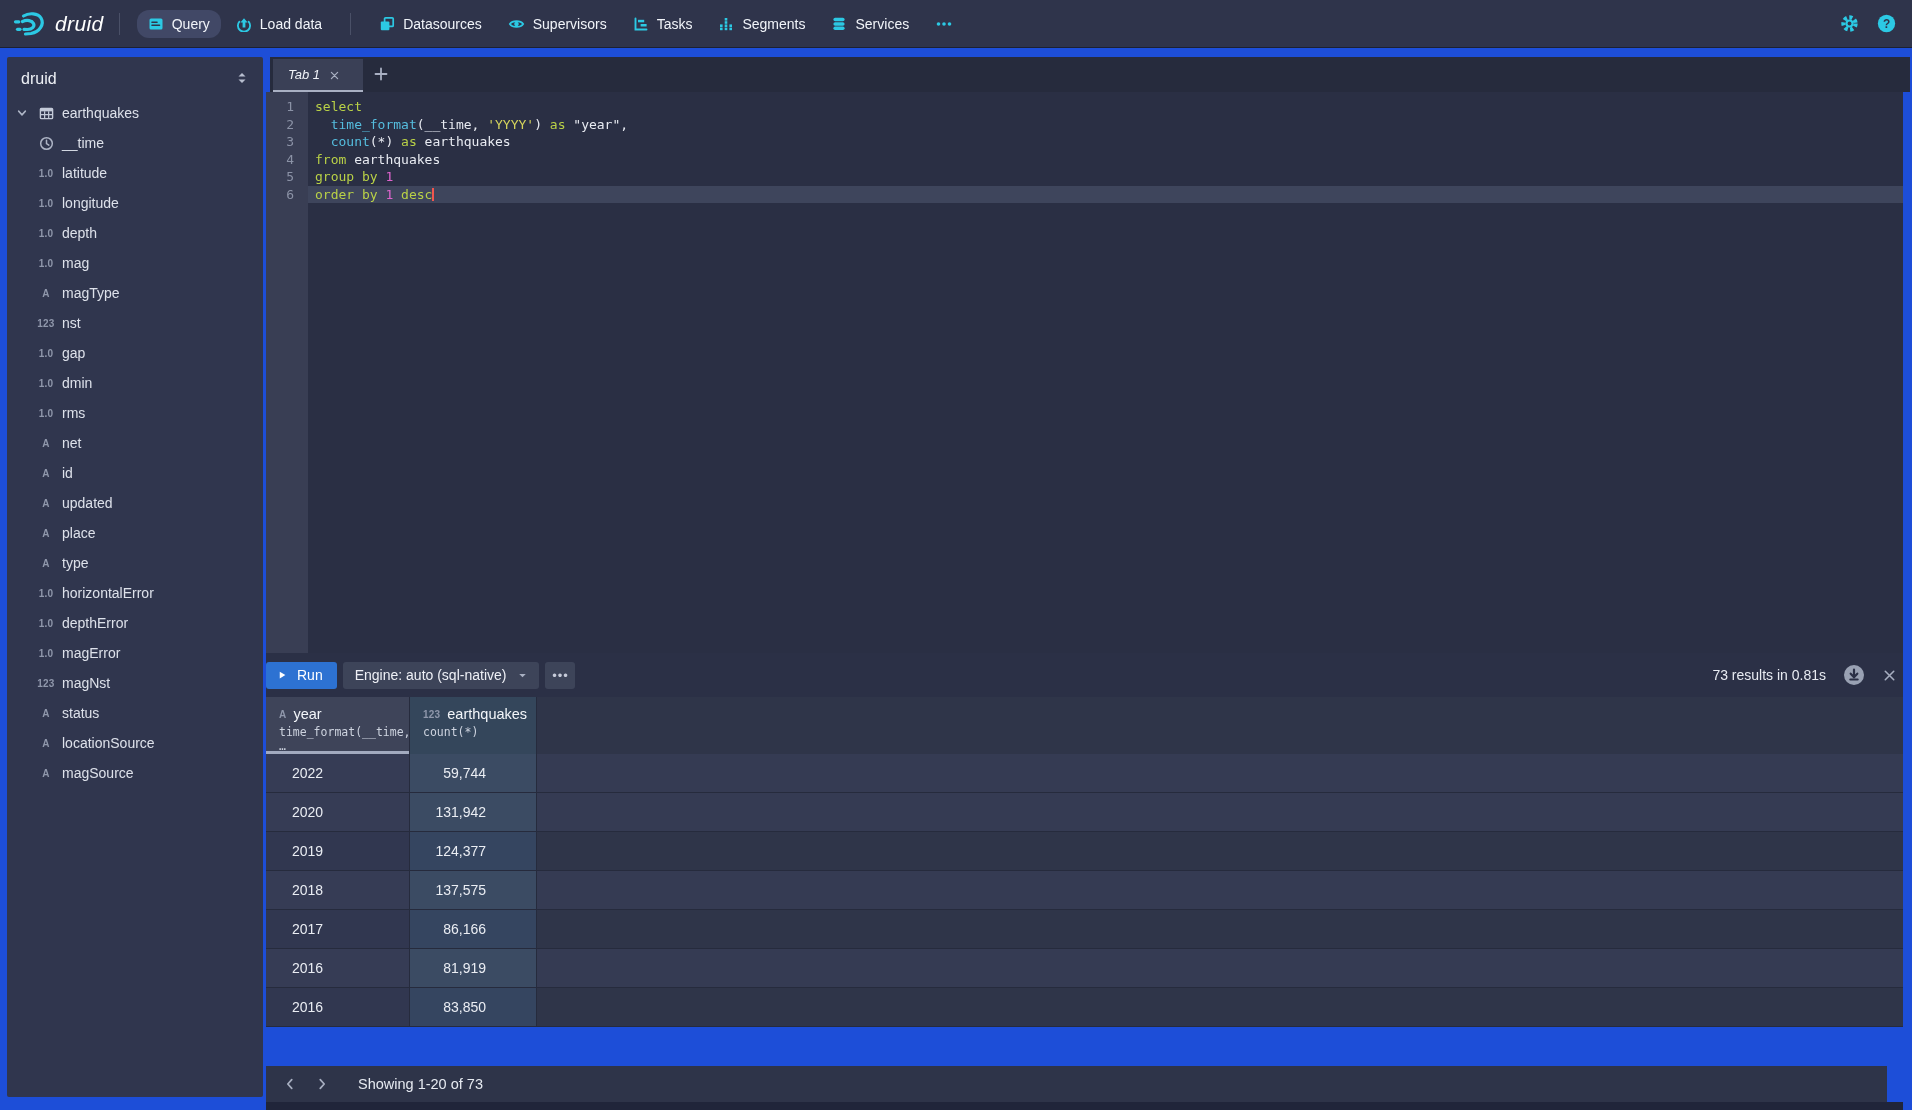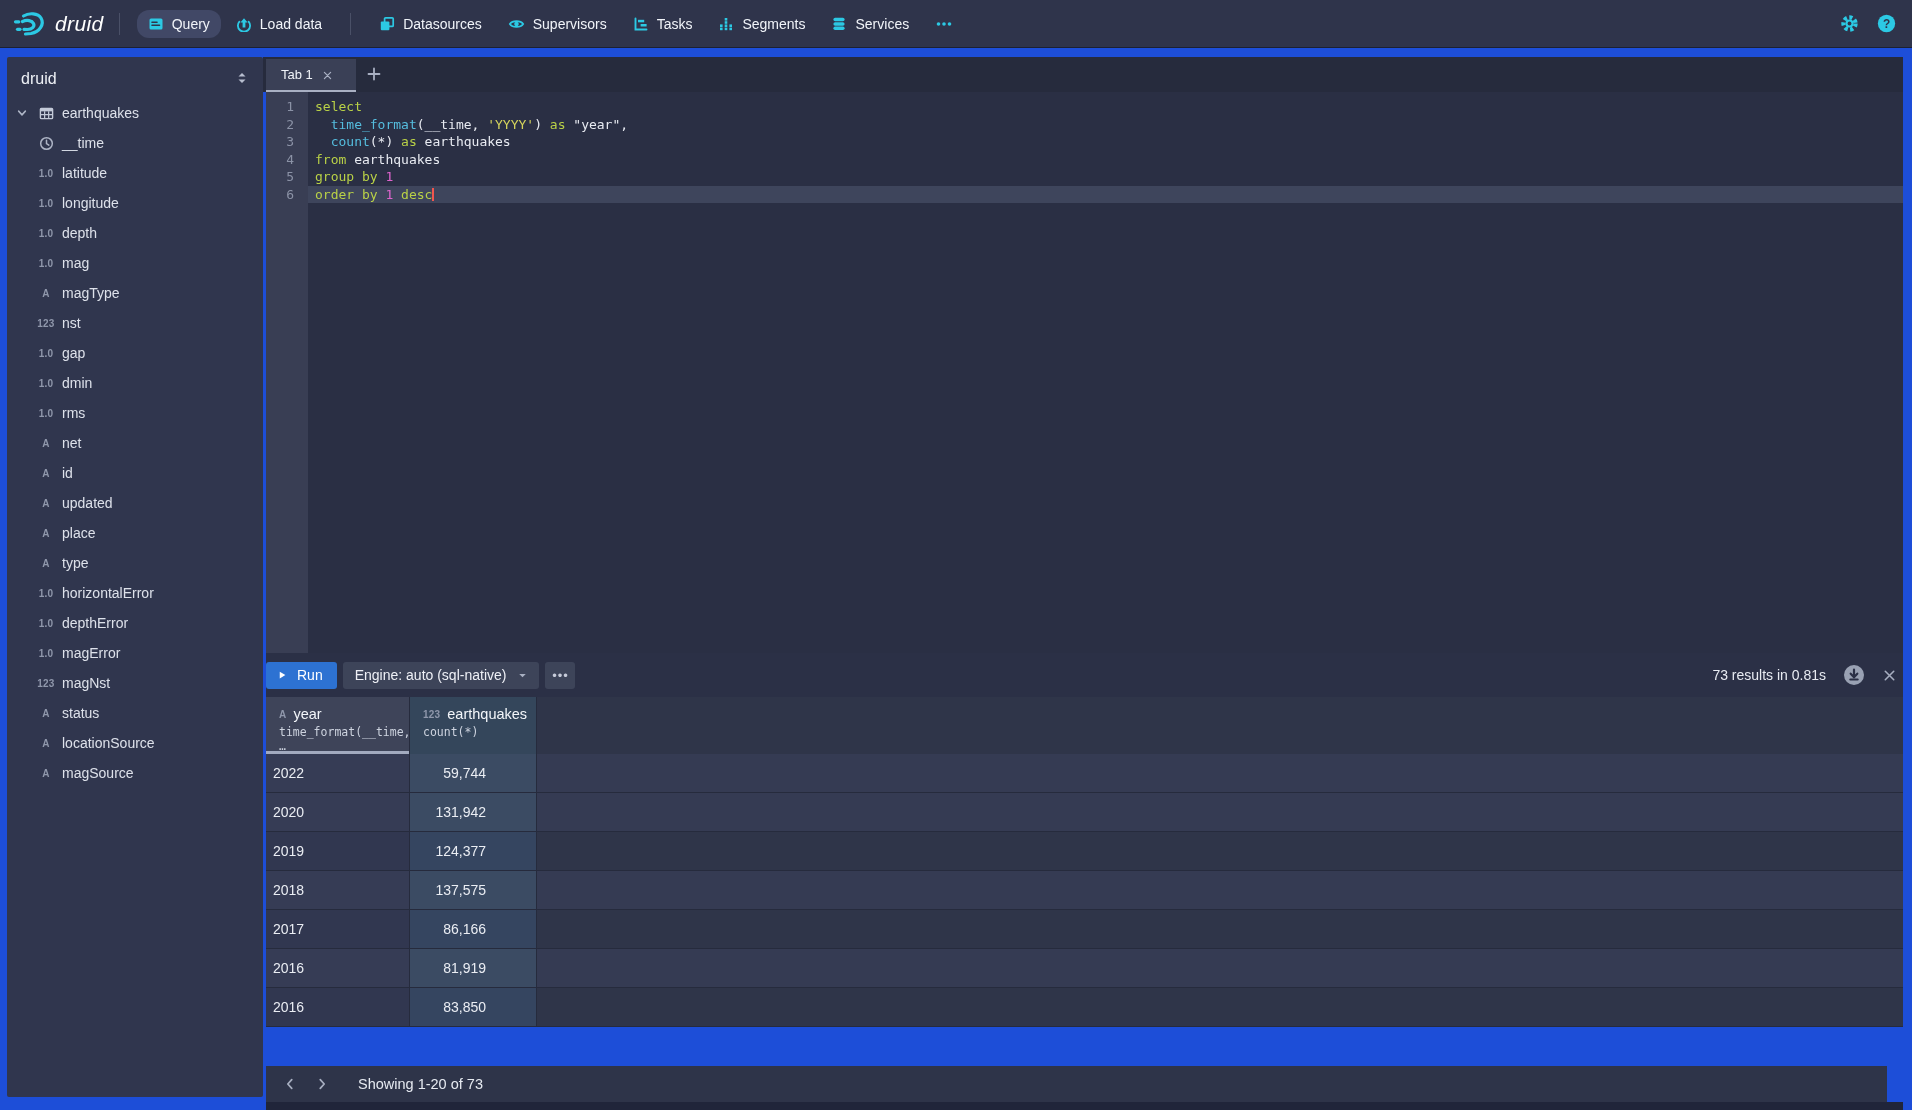--- a/index.html
+++ b/index.html
@@ -29,21 +29,21 @@
   .tree-row{height:30px;display:flex;align-items:center;font-size:14px;color:#dde1ea;cursor:pointer;}
   .slot-chev{width:12px;margin-left:9px;display:flex;justify-content:center;}
   .slot-icon{width:18px;margin-left:9px;display:flex;justify-content:center;align-items:center;}
   .tree-label{margin-left:7px;}
   .type-label{font-size:10px;font-weight:700;color:#8f97ab;letter-spacing:.2px;}
 
   
   .main{position:absolute;left:263px;top:57px;width:1640px;height:1053px;}
 
   
-  .tabbar{position:absolute;left:0;top:0;width:100%;height:35px;background:#262b3d;}
+  .tabbar{position:absolute;left:7px;top:0;width:100%;height:35px;background:#262b3d;font-style:italic;}
   .tab{position:absolute;left:3px;top:2px;height:33px;width:90px;background:#3a4056;
        box-sizing:border-box;border-bottom:2px solid #a9b0c3;display:flex;align-items:center;
        padding:0 8px 0 15px;gap:9px;font-size:13px;color:#f0f3f8;cursor:pointer;}
   .tab-close{cursor:pointer;margin-top:1px;}
   .newtab{position:absolute;left:103px;top:9px;cursor:pointer;}
 
   
   .editor{position:absolute;left:3px;top:35px;right:0;height:561px;background:#2a2f44;cursor:text;}
   .gutter-bg{position:absolute;left:0;top:0;bottom:0;width:42px;background:#393e54;}
   .lines{position:absolute;left:0;top:6px;right:0;font-family:"DejaVu Sans Mono",monospace;
@@ -72,21 +72,21 @@
   .results{position:absolute;left:3px;top:640px;right:0;bottom:0;}
   .rt-header{display:flex;height:57px;}
   .hc{box-sizing:border-box;padding:9px 0 0 13px;cursor:pointer;border-right:1px solid #262b3d;}
   .hc .h-top{display:flex;align-items:center;gap:7px;font-size:14.5px;color:#f3f6fa;}
   .hc .h-sub{margin-top:3px;font-family:"DejaVu Sans Mono",monospace;font-size:11.5px;color:#cdd3df;}
   .h1{width:144px;background:#3e4459;box-shadow:inset 0 -3px 0 #a2aabf;}
   .h2{width:127px;background:#34465b;}
   .hf{flex:1;background:#2f3549;border-right:none;}
   .rt-row{display:flex;height:39px;box-sizing:border-box;border-bottom:1px solid #262b3d;font-size:14px;color:#eaedf3;}
   .cell{box-sizing:border-box;display:flex;align-items:center;border-right:1px solid #262b3d;cursor:pointer;}
-  .c1{width:144px;padding-left:7px;}
+  .c1{width:144px;padding-left:26px;}
   .c2{width:127px;justify-content:flex-end;padding-right:50px;}
   .cf{flex:1;border-right:none;cursor:default;}
   .rt-row.sa .c1{background:#363c55;} .rt-row.sa .c2{background:#3b4b63;} .rt-row.sa .cf{background:#353b53;}
   .rt-row.sb .c1{background:#313750;} .rt-row.sb .c2{background:#354560;} .rt-row.sb .cf{background:#2f3549;}
 
   
   .pager{position:absolute;left:0;right:16px;top:369px;height:36px;background:#2e3449;
          display:flex;align-items:center;padding-left:12px;box-sizing:border-box;}
   .pg-btn{width:24px;height:24px;display:flex;align-items:center;justify-content:center;cursor:pointer;}
   .pg-btn + .pg-btn{margin-left:8px;}

